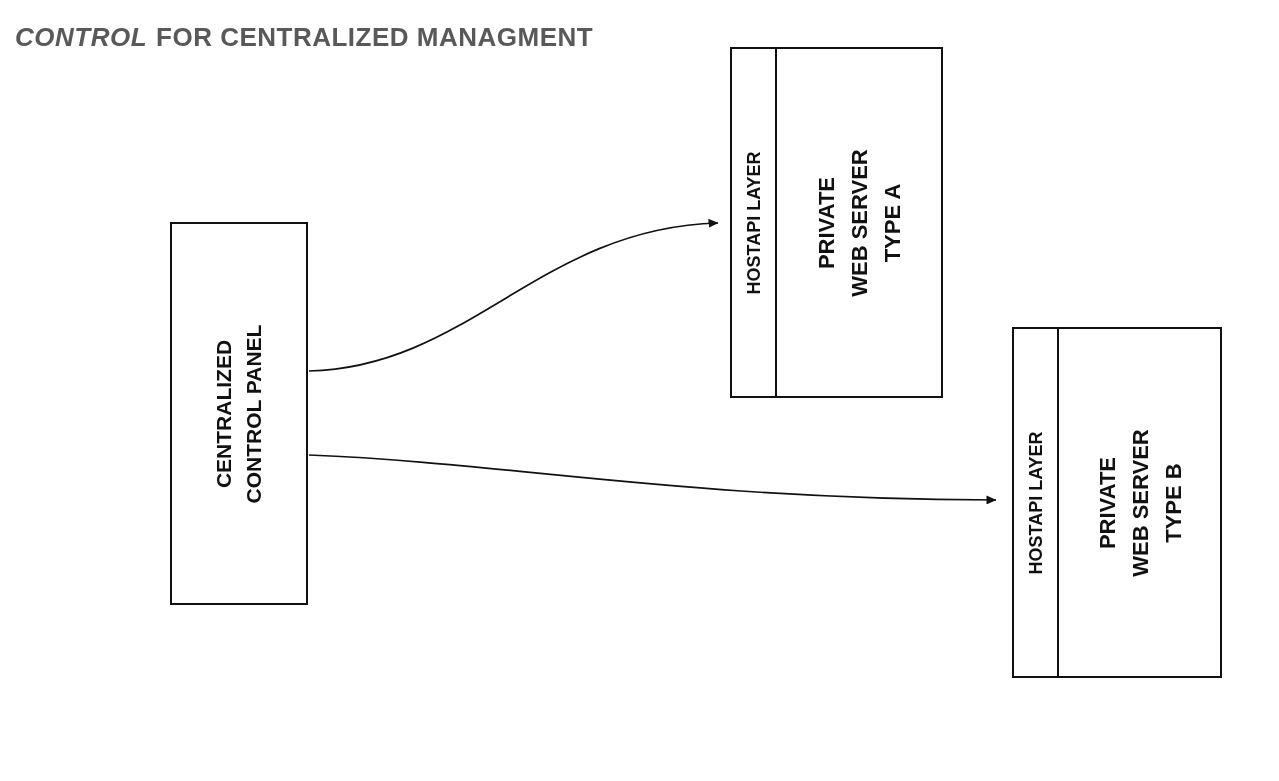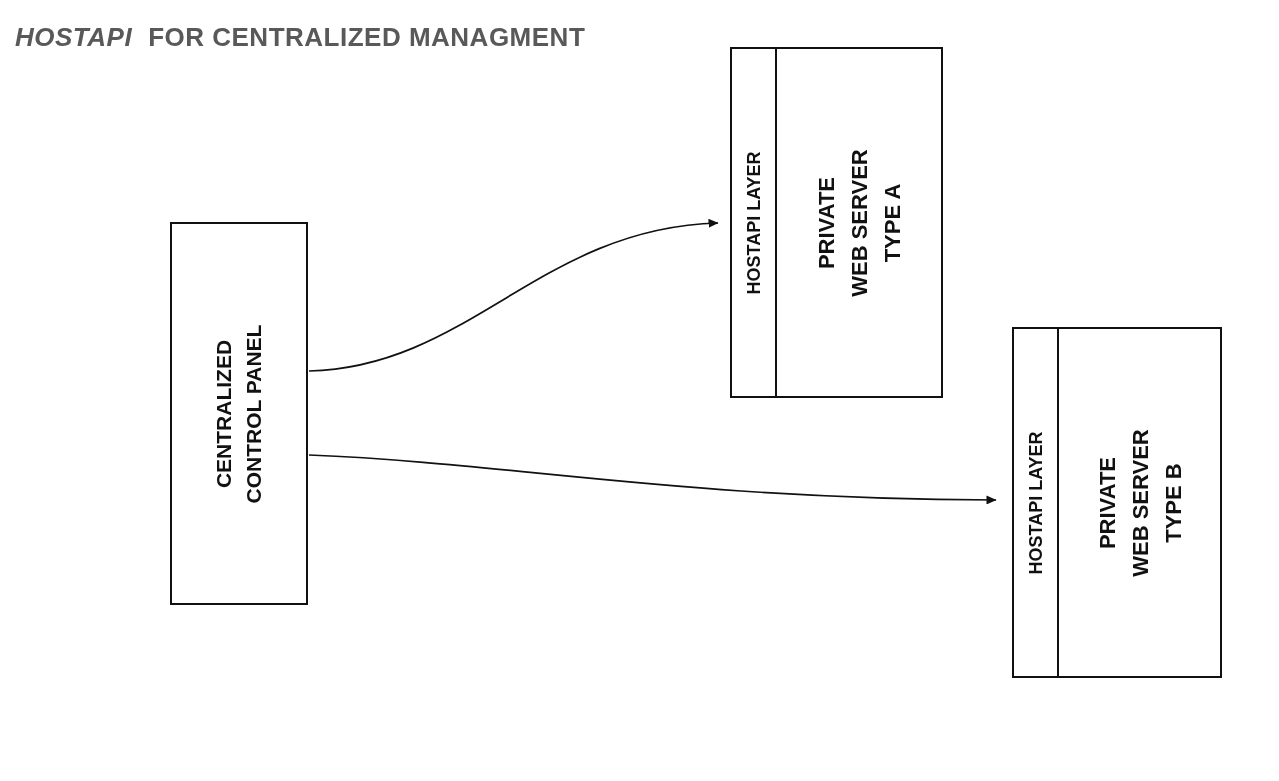--- a/index.html
+++ b/index.html
@@ -22,21 +22,21 @@
     margin: 0;
     font-size: 26px;
     font-weight: bold;
     color: #595959;
     letter-spacing: 0.5px;
   }
   .title .brand {
     font-style: italic;
   }
   .title .rest {
-    margin-left: 16px;
+    margin-left: 9px;
   }
   .arrows {
     position: absolute;
     left: 0;
     top: 0;
     width: 1279px;
     height: 781px;
     pointer-events: none;
   }
   .box {
@@ -105,21 +105,21 @@
     font-size: 22px;
     line-height: 1.5;
   }
 </style>
 </head>
 <body>
 
 <div class="canvas">
 
   <h1 class="title">
-    <span class="brand">HOSTAPI</span><span class="rest">FOR CENTRALIZED MANAGMENT</span>
+    <span class="brand">CONTROL</span><span class="rest">FOR CENTRALIZED MANAGMENT</span>
   </h1>
 
   <svg class="arrows" viewBox="0 0 1279 781" xmlns="http://www.w3.org/2000/svg">
     <defs>
       <marker id="arrowhead" markerWidth="11" markerHeight="9" refX="9.5" refY="4.5" orient="auto" markerUnits="userSpaceOnUse">
         <path d="M0,0 L10,4.5 L0,9 Z" fill="#111111"></path>
       </marker>
     </defs>
     <path d="M 309 371 C 470 367, 540 228, 718 223" fill="none" stroke="#111111" stroke-width="1.7" marker-end="url(#arrowhead)"></path>
     <path d="M 309 455 C 510 463, 680 499, 996 500" fill="none" stroke="#111111" stroke-width="1.7" marker-end="url(#arrowhead)"></path>

